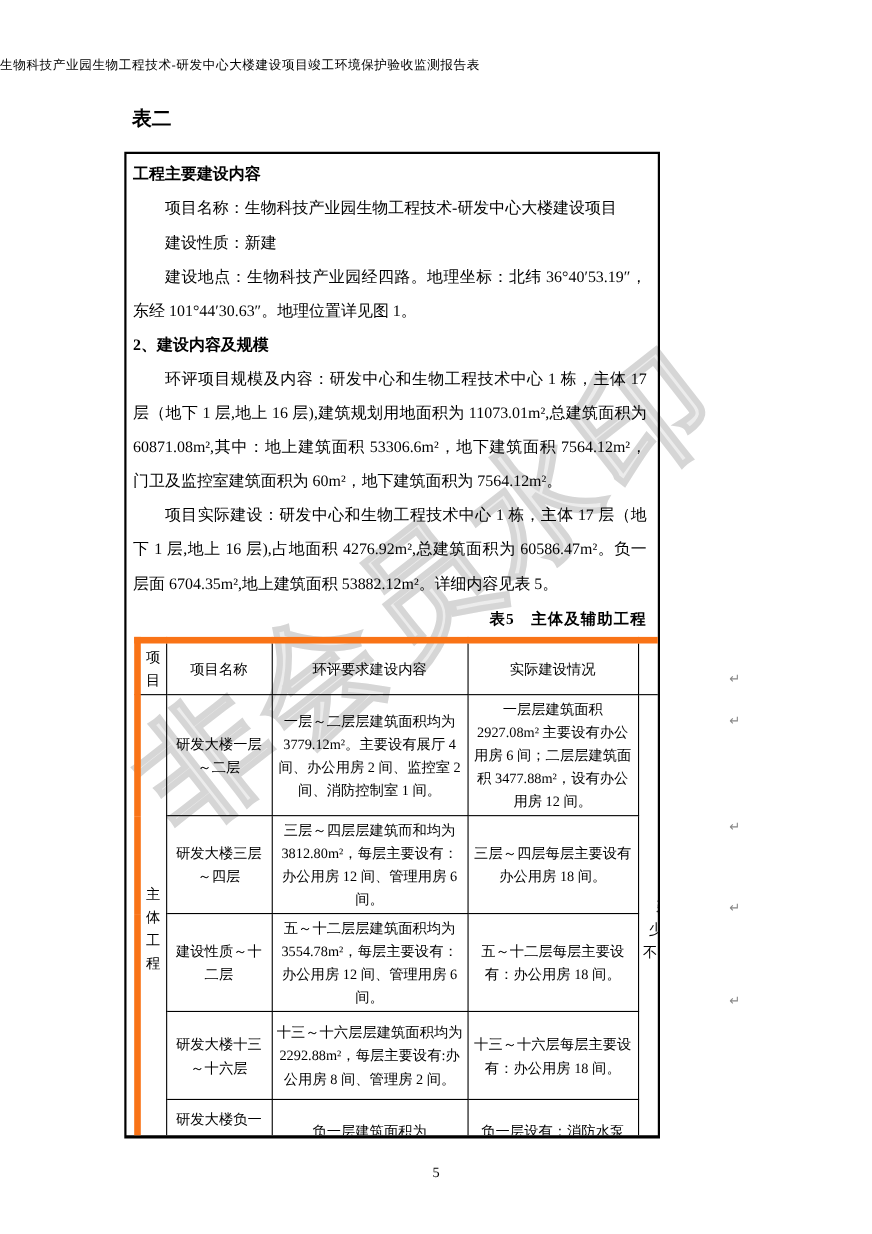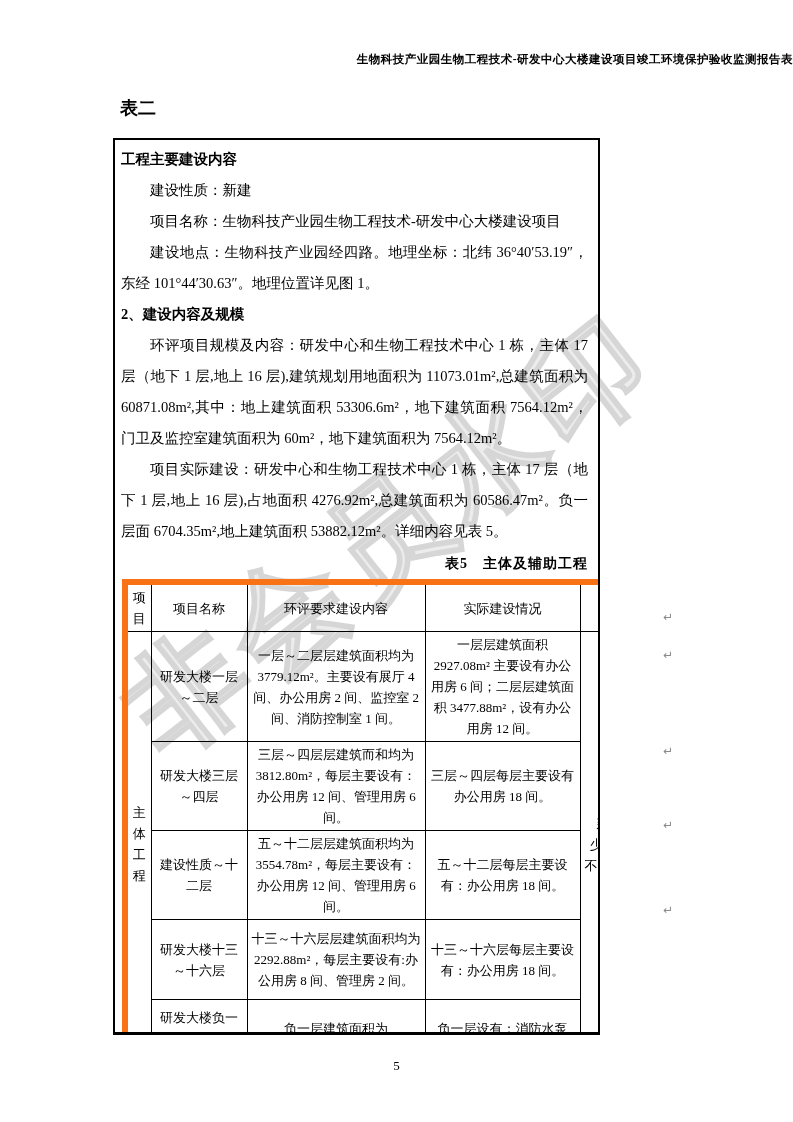--- a/index.html
+++ b/index.html
@@ -16,21 +16,21 @@
     position:absolute; left:390px; top:535px;
     transform:translate(-50%,-50%) rotate(-38deg);
     font-size:118px; font-weight:bold;
     color:#ececec;
     -webkit-text-stroke:2px #d6d6d6;
     letter-spacing:8px; white-space:nowrap;
     pointer-events:none;
   }
   .doc-header {
     position:absolute; top:52px; left:0; width:100%;
-    text-align:right; font-size:11.5px; font-weight:bold;
+    text-align:left; font-size:11.5px; font-weight:normal;
     letter-spacing:0.5px;
   }
   .table-label {
     position:absolute; top:96px; left:120px;
     font-size:18px; font-weight:bold;
   }
   .outer-box {
     position:absolute; left:113px; top:138px;
     width:487px; height:897px;
     border:2px solid #000; border-bottom-width:3px;
@@ -81,22 +81,22 @@
   <div class="watermark">非会员水印</div>
 
   <div class="doc-header">生物科技产业园生物工程技术-研发中心大楼建设项目竣工环境保护验收监测报告表</div>
 
   <div class="table-label">表二</div>
 
   <div class="outer-box">
 
     <div class="h-line">工程主要建设内容</div>
 
+    <div class="t-line">项目名称：生物科技产业园生物工程技术-研发中心大楼建设项目</div>
     <div class="t-line">建设性质：新建</div>
-    <div class="t-line">项目名称：生物科技产业园生物工程技术-研发中心大楼建设项目</div>
     <div class="para">建设地点：生物科技产业园经四路。地理坐标：北纬 36°40′53.19″，东经 101°44′30.63″。地理位置详见图 1。</div>
 
     <div class="h-line">2、建设内容及规模</div>
     <div class="para">环评项目规模及内容：研发中心和生物工程技术中心 1 栋，主体 17 层（地下 1 层,地上 16 层),建筑规划用地面积为 11073.01m²,总建筑面积为 60871.08m²,其中：地上建筑面积 53306.6m²，地下建筑面积 7564.12m²，门卫及监控室建筑面积为 60m²，地下建筑面积为 7564.12m²。</div>
     <div class="para">项目实际建设：研发中心和生物工程技术中心 1 栋，主体 17 层（地下 1 层,地上 16 层),占地面积 4276.92m²,总建筑面积为 60586.47m²。负一层面 6704.35m²,地上建筑面积 53882.12m²。详细内容见表 5。</div>
 
     <div class="tbl-caption">表5　主体及辅助工程</div>
 
     <table class="t5">
       <colgroup>

